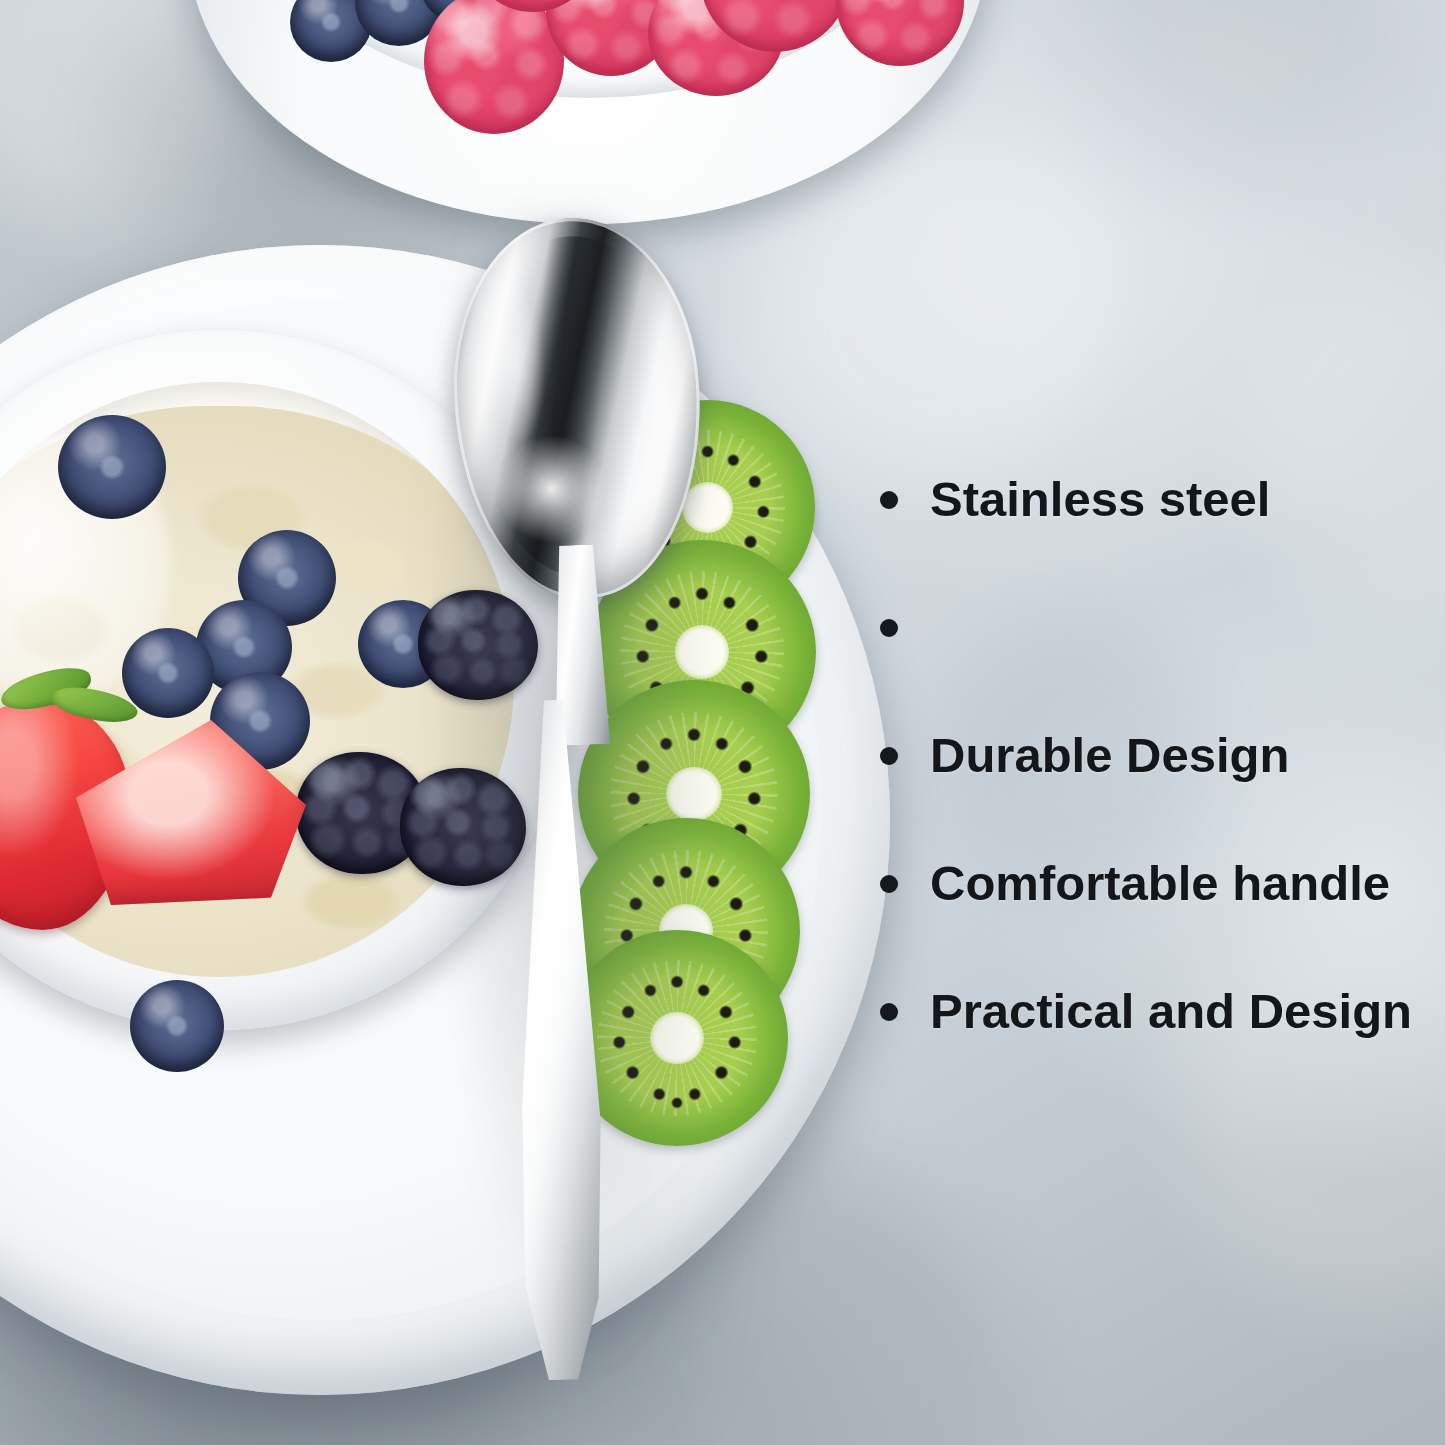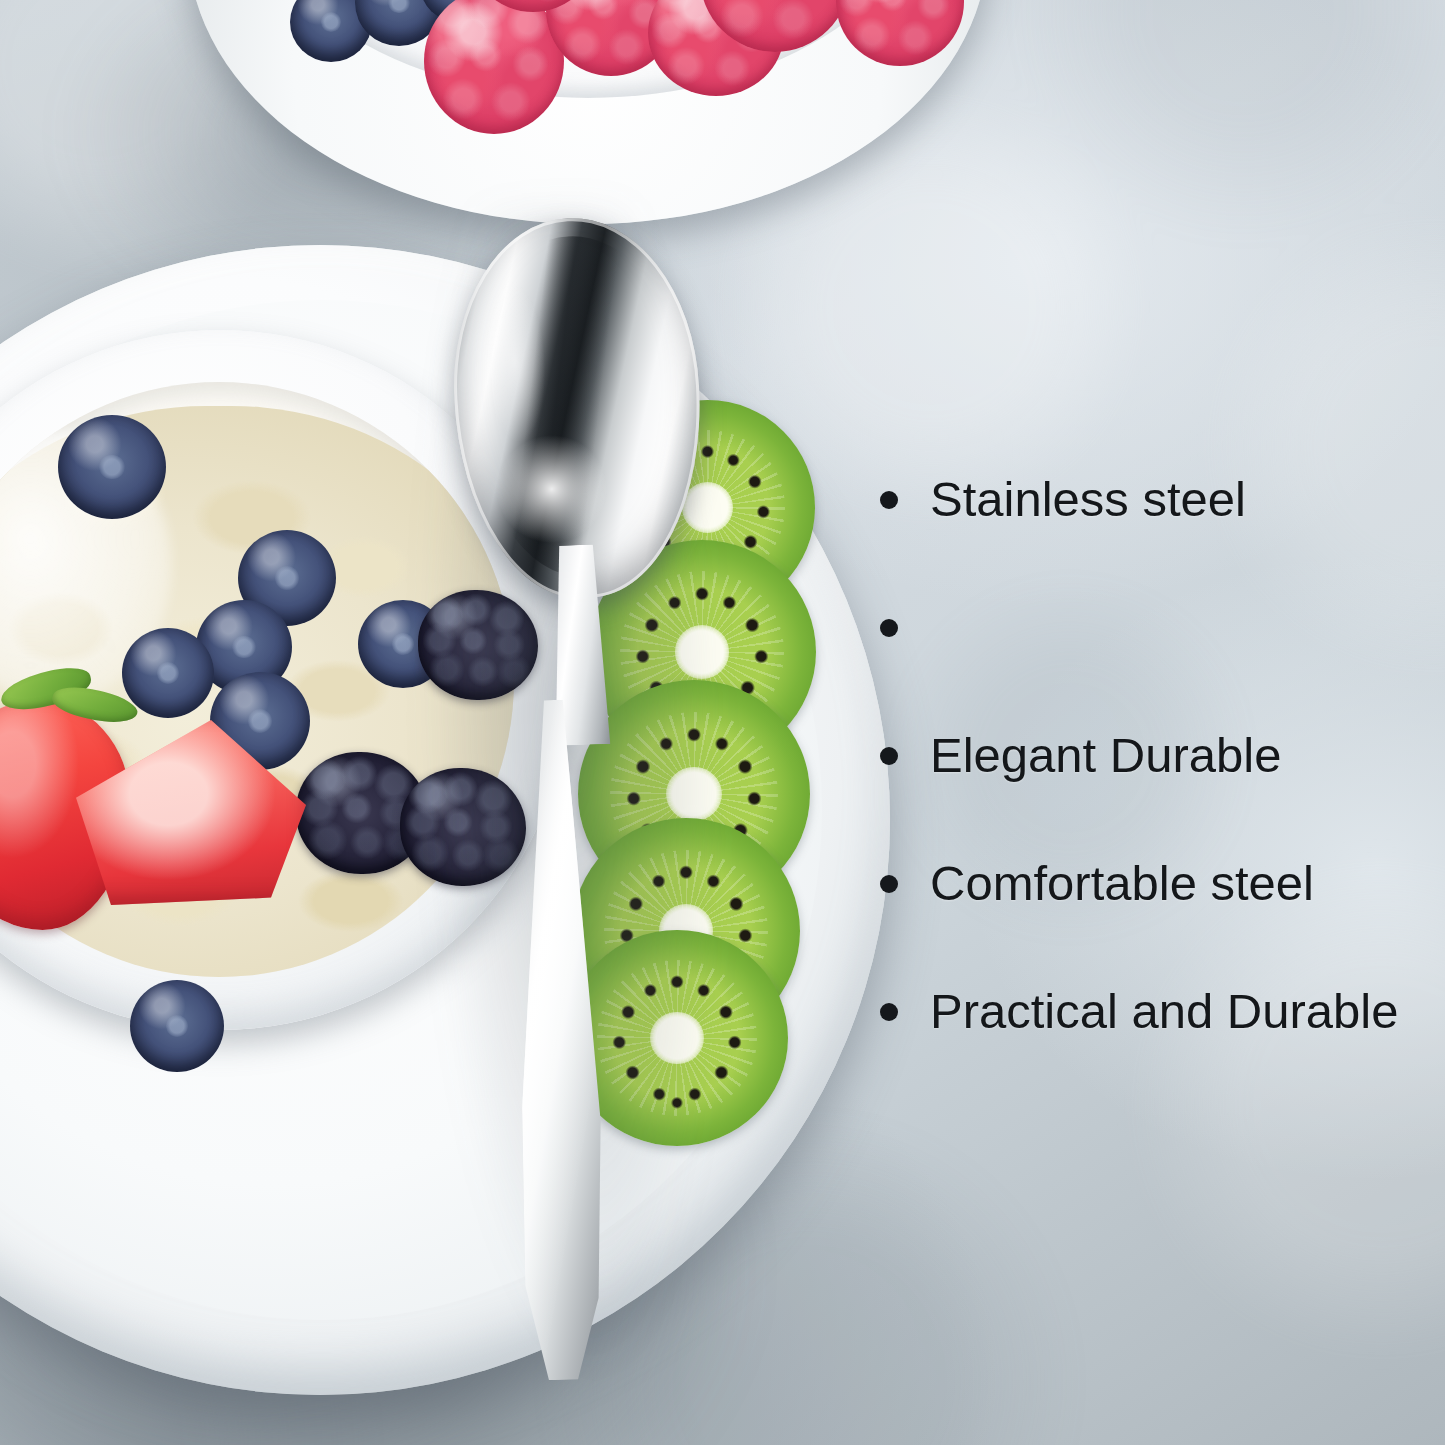--- a/index.html
+++ b/index.html
@@ -354,21 +354,21 @@
   .feature-bullet{
     width:18px; height:18px; border-radius:50%;
     background:#15181c;
     flex:0 0 auto;
     margin-right:32px;
   }
   .feature-label{
     color:#14171a;
     font-size:49px;
     line-height:1.05;
-    font-weight:400;
+    font-weight:700;
     white-space:nowrap;
     text-shadow:0 1px 2px rgba(255,255,255,.35);
   }
 </style>
 </head>
 <body>
 
 <div id="stage">
 
   <div class="bg-base"></div>
@@ -456,25 +456,25 @@
   <div class="features">
     <div class="feature-row">
       <span class="feature-bullet"></span>
       <span class="feature-label">Stainless steel</span>
     </div>
     <div class="feature-row">
       <span class="feature-bullet"></span>
     </div>
     <div class="feature-row">
       <span class="feature-bullet"></span>
-      <span class="feature-label">Elegant Durable</span>
+      <span class="feature-label">Durable Design</span>
     </div>
     <div class="feature-row">
       <span class="feature-bullet"></span>
-      <span class="feature-label">Comfortable steel</span>
+      <span class="feature-label">Comfortable handle</span>
     </div>
     <div class="feature-row">
       <span class="feature-bullet"></span>
-      <span class="feature-label">Practical and Durable</span>
+      <span class="feature-label">Practical and Design</span>
     </div>
   </div>
 
 </div>
 
 </body></html>

